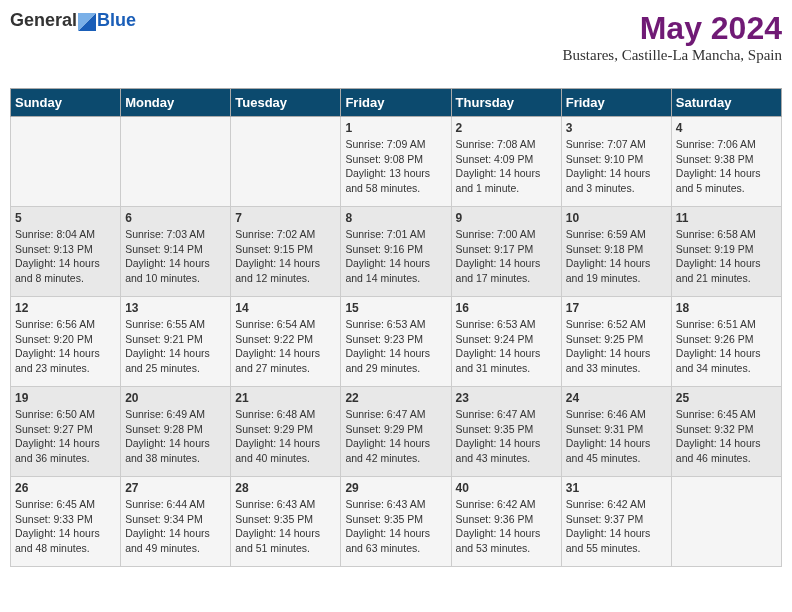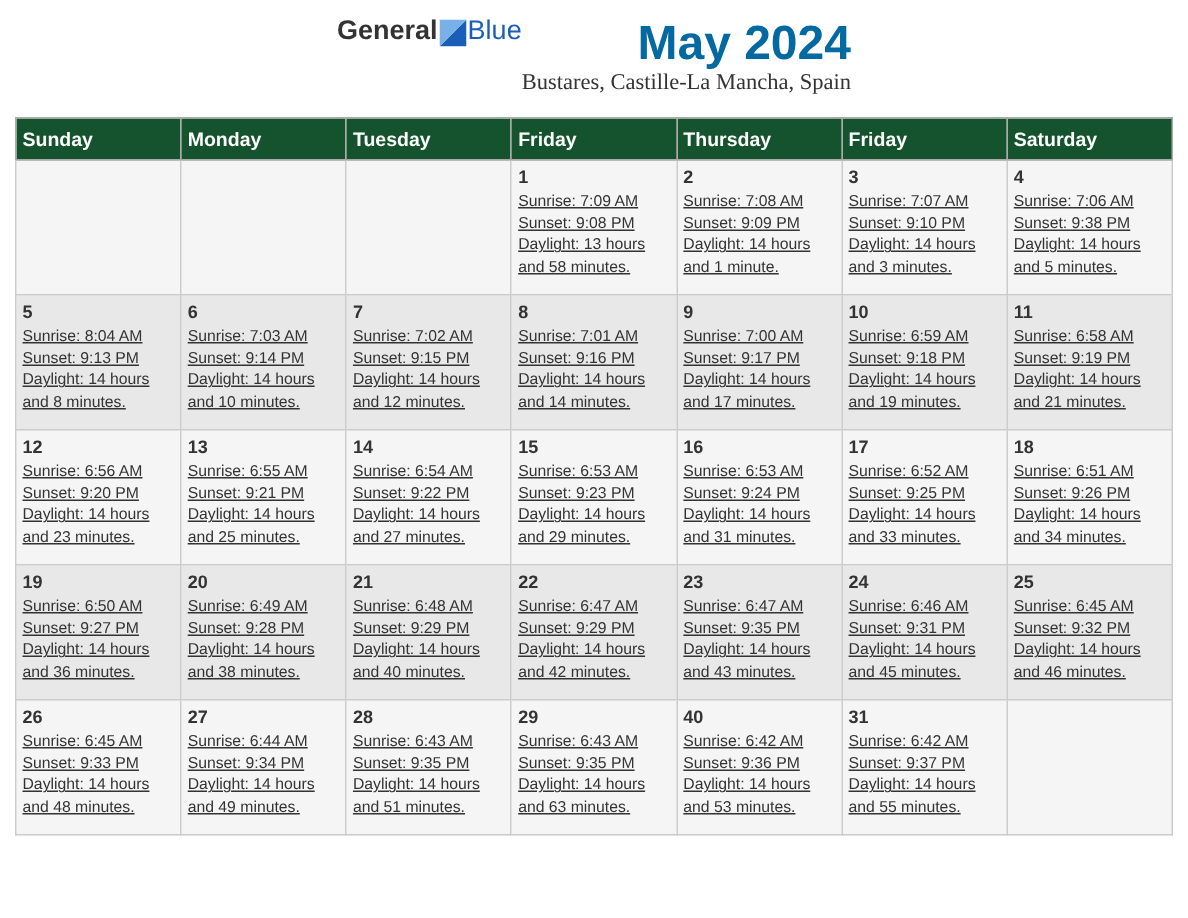--- a/index.html
+++ b/index.html
@@ -5,48 +5,48 @@
     * { box-sizing: border-box; margin: 0; padding: 0; }
     body {
       font-family: Arial, sans-serif;
       background: #fff;
       width: 792px;
       min-height: 612px;
       padding: 10px;
     }
     .header-area {
       display: flex;
-      justify-content: center;
+      justify-content: space-between;
       align-items: flex-start;
-      margin-bottom: 14px;
+      margin-bottom: 24px;
     }
     .logo {
       display: flex;
       align-items: center;
     }
     .title-area {
       text-align: right;
     }
     .main-title {
       font-size: 32px;
       font-weight: bold;
-      color: #0369a1;
+      color: #701a75;
     }
     .subtitle {
       font-size: 15px;
       color: #333;
       font-family: Liberation Serif, serif;
     }
     table {
       width: 100%;
       border-collapse: collapse;
       table-layout: fixed;
     }
     thead tr th {
-      background-color: #14532d;
+      background-color: #0c4a6e;
       color: #fff;
       font-size: 13px;
       font-weight: bold;
       padding: 6px 4px;
       text-align: left;
       border: 1px solid #aaa;
     }
     tbody tr td {
       vertical-align: top;
       border: 1px solid #ccc;
@@ -63,36 +63,35 @@
       background-color: #e8e8e8;
     }
     .day-number {
       font-weight: bold;
       font-size: 12px;
       display: block;
       margin-bottom: 2px;
     }
     .day-info {
       line-height: 1.4;
-      text-decoration: underline;
     }
   </style>
 </head>
 <body>
 
 <div class="header-area">
   <div class="logo">
     <span>
       <span style="font-size:18px;font-weight:bold;color:#333;">General</span><svg width="18" height="18" viewBox="0 0 18 18" style="vertical-align:middle;margin:0 1px;">
           <polygon points="0,18 18,0 18,18" fill="#1a5eb8"></polygon>
           <polygon points="0,18 18,0 0,0" fill="#7ab0e8"></polygon>
         </svg>
     </span>
     <br>
-    <span style="font-size:18px;font-weight:normal;color:#1a5eb8;">Blue</span>
+    <span style="font-size:18px;font-weight:bold;color:#1a5eb8;">Blue</span>
   </div>
   <div class="title-area">
     <div class="main-title">May 2024</div>
     <div class="subtitle">Bustares, Castille-La Mancha, Spain</div>
   </div>
 </div>
 
 <table>
   <thead>
     <tr id="days-header">
@@ -109,21 +108,21 @@
   <tr>
         <td></td>
         <td></td>
         <td></td>
         <td>
           <span class="day-number">1</span>
           <div class="day-info"><span>Sunrise: 7:09 AM</span><br><span>Sunset: 9:08 PM</span><br><span>Daylight: 13 hours</span><br><span>and 58 minutes.</span></div>
         </td>
         <td>
           <span class="day-number">2</span>
-          <div class="day-info"><span>Sunrise: 7:08 AM</span><br><span>Sunset: 9:09 PM</span><br><span>Daylight: 14 hours</span><br><span>and 1 minute.</span></div>
+          <div class="day-info"><span>Sunrise: 7:08 AM</span><br><span>Sunset: 4:09 PM</span><br><span>Daylight: 14 hours</span><br><span>and 1 minute.</span></div>
         </td>
         <td>
           <span class="day-number">3</span>
           <div class="day-info"><span>Sunrise: 7:07 AM</span><br><span>Sunset: 9:10 PM</span><br><span>Daylight: 14 hours</span><br><span>and 3 minutes.</span></div>
         </td>
         <td>
           <span class="day-number">4</span>
           <div class="day-info"><span>Sunrise: 7:06 AM</span><br><span>Sunset: 9:38 PM</span><br><span>Daylight: 14 hours</span><br><span>and 5 minutes.</span></div>
         </td>
       </tr>

